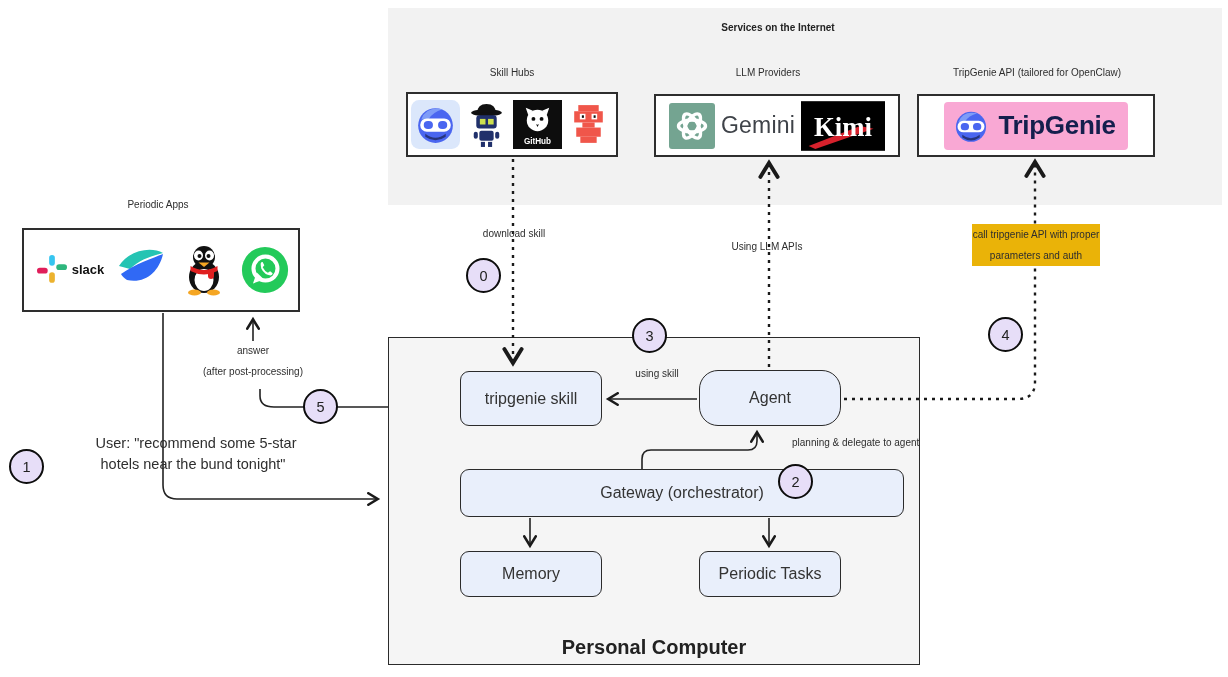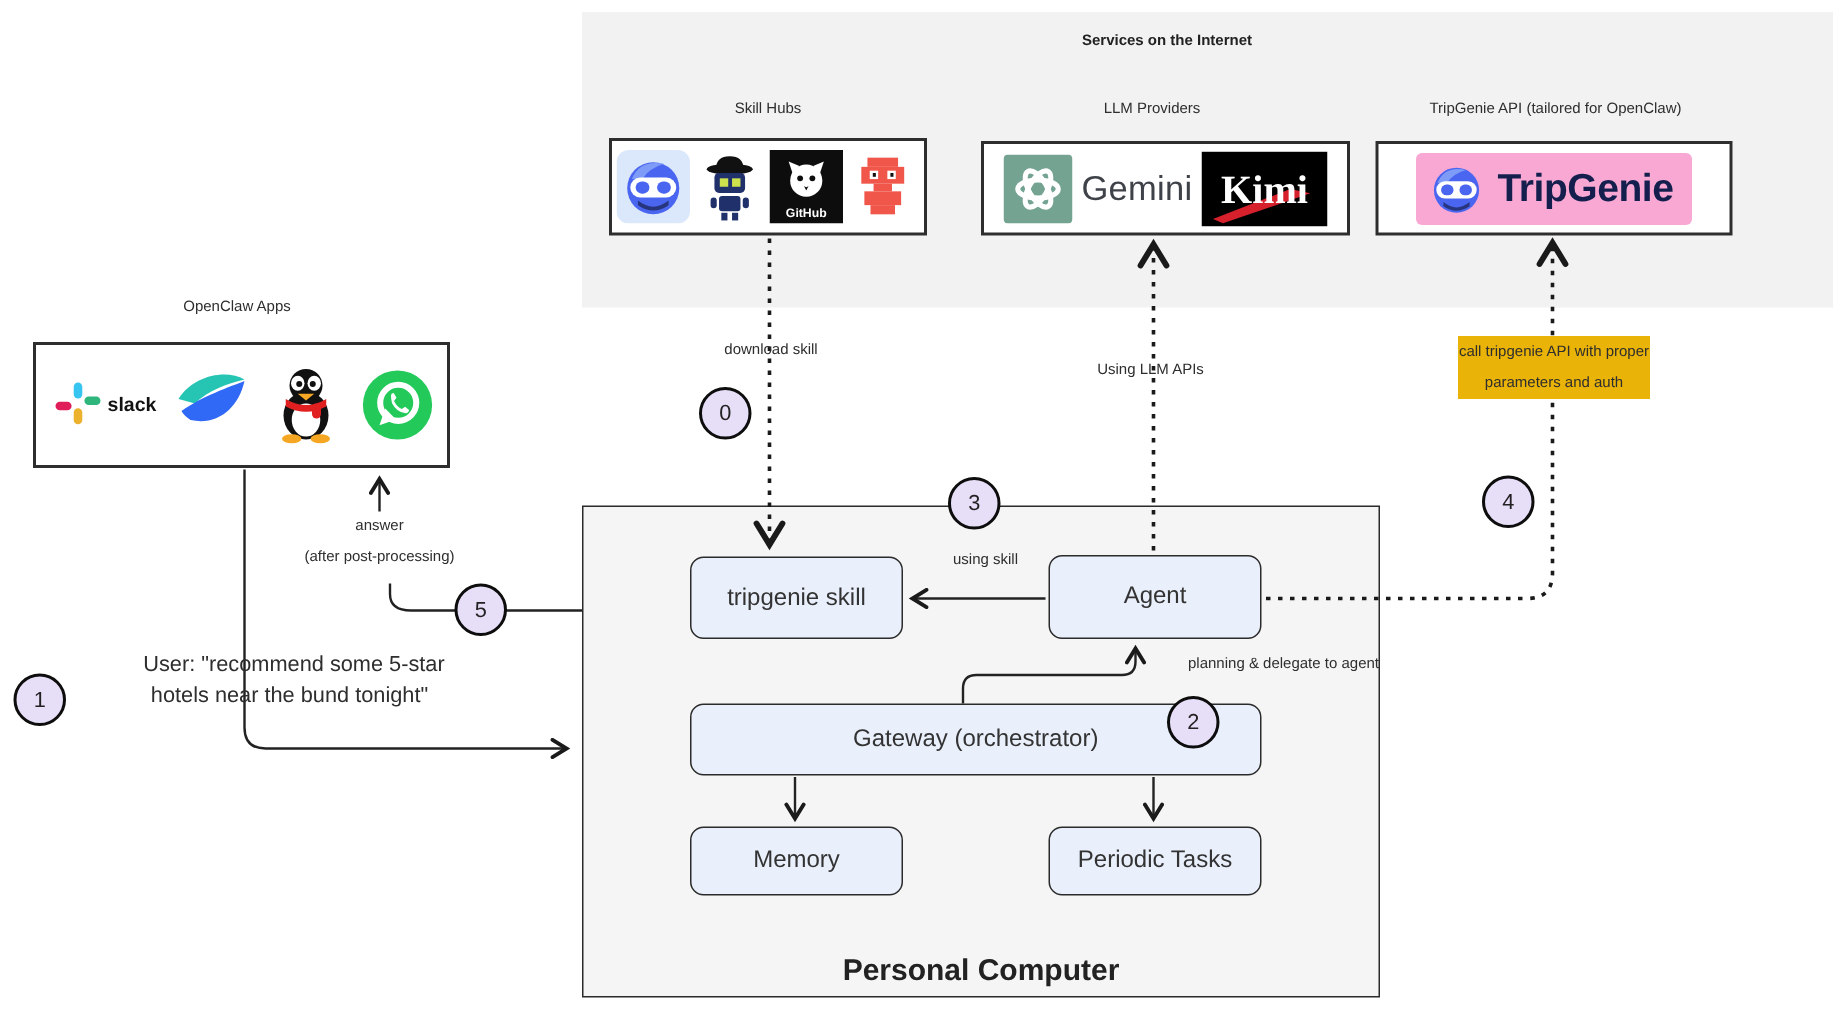--- a/index.html
+++ b/index.html
@@ -14,22 +14,22 @@
   #connectors{position:absolute;left:0;top:0;z-index:2;pointer-events:none;}
   .logo-box{position:absolute;box-sizing:border-box;background:#fff;border:2px solid #2e2e2e;
     display:flex;align-items:center;justify-content:center;gap:3px;z-index:3;}
   #skill-hubs-box{left:406px;top:92px;width:212px;height:65px;gap:2px;}
   #llm-box{left:654px;top:94px;width:246px;height:63px;gap:6px;}
   #tripgenie-box{left:917px;top:94px;width:238px;height:63px;}
   #msg-box{left:22px;top:228px;width:278px;height:84px;justify-content:space-evenly;}
   .node{position:absolute;box-sizing:border-box;background:#e9effb;border:1.5px solid #2b2b2b;border-radius:9px;
     display:flex;align-items:center;justify-content:center;font-size:16px;color:#333;z-index:3;}
   #node-tripgenie-skill{left:460px;top:371px;width:142px;height:55px;}
-  #node-agent{left:699px;top:370px;width:142px;height:56px;}
-  #node-gateway{left:460px;top:469px;width:381px;height:48px;}
+  #node-agent{left:699px;top:370px;width:142px;height:56px;border-radius:19px;}
+  #node-gateway{left:460px;top:469px;width:444px;height:48px;}
   #node-memory{left:460px;top:551px;width:142px;height:46px;}
   #node-periodic{left:699px;top:551px;width:142px;height:46px;}
   .lbl{position:absolute;font-size:10px;color:#2e2e2e;z-index:4;white-space:nowrap;}
   .lbl.center{transform:translateX(-50%);text-align:center;}
   .title{font-weight:bold;color:#222;}
   #call-api-label{white-space:normal;width:128px;background:#eab308;line-height:21px;}
   .step{position:absolute;width:31px;height:31px;border-radius:50%;background:#e7def8;border:2.6px solid #0d0d0d;
     display:flex;align-items:center;justify-content:center;font-size:14.5px;color:#222;z-index:5;box-sizing:content-box;}
   .applogo{display:flex;flex-direction:row;align-items:center;justify-content:center;}
   #slack-word{font-size:13px;font-weight:bold;color:#111;margin-top:-2px;}
@@ -153,21 +153,21 @@
         <path d="M8 19 Q14 4 32 8 Q21 11 16 19 Z" fill="#7e9cf7"></path>
         <rect x="7" y="17.5" width="34" height="14.5" rx="7.2" fill="#fff"></rect>
         <rect x="11" y="20.3" width="10.5" height="9" rx="4.5" fill="#4a66f0"></rect>
         <rect x="26.5" y="20.3" width="10.5" height="9" rx="4.5" fill="#4a66f0"></rect>
         <path d="M13 35 Q24 44 35 35 L35 38.5 Q24 46 13 38.5 Z" fill="#27357e"></path>
       </svg>
       <span id="tg-word">TripGenie</span>
     </div>
   </div>
 
-  <div class="lbl center" style="left:158px;top:199px;">OpenClaw Apps</div>
+  <div class="lbl center" style="left:158px;top:199px;">Periodic Apps</div>
   <div id="msg-box" class="logo-box">
     <div class="applogo">
       <svg width="40" height="40" viewBox="0 0 56 56">
         <rect x="24" y="7" width="8" height="15" rx="4" fill="#36C5F0"></rect>
         <rect x="34" y="20" width="15" height="8" rx="4" fill="#2EB67D"></rect>
         <rect x="24" y="31" width="8" height="15" rx="4" fill="#ECB22E"></rect>
         <rect x="7" y="25" width="15" height="8" rx="4" fill="#E01E5A"></rect>
       </svg>
       <span id="slack-word">slack</span>
     </div>

